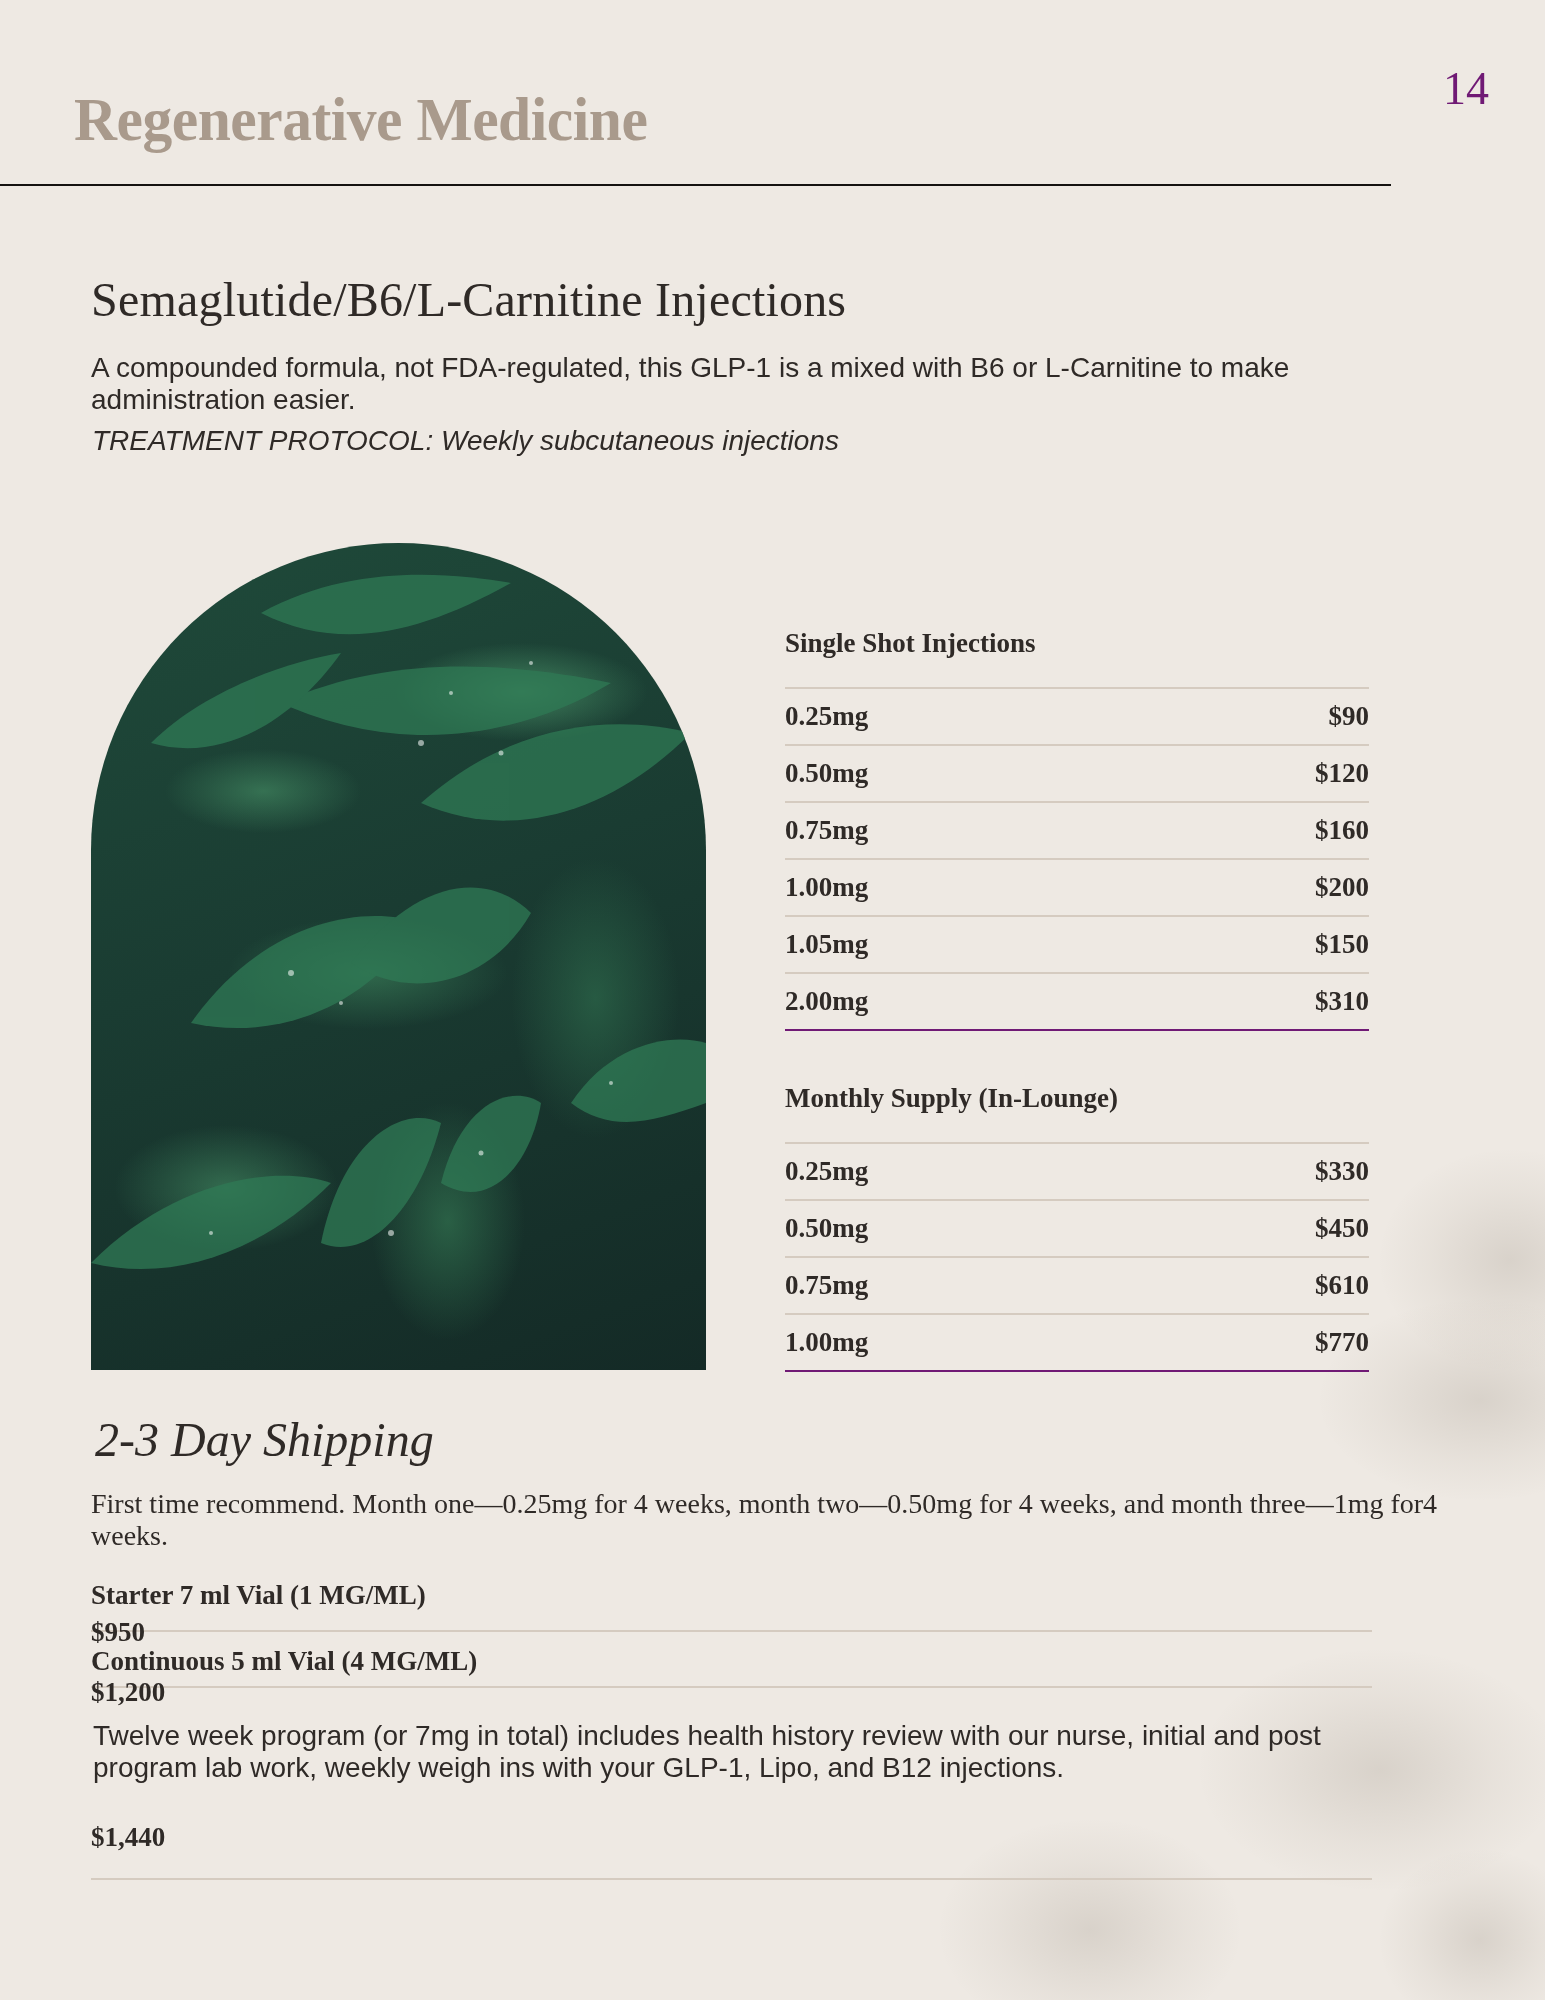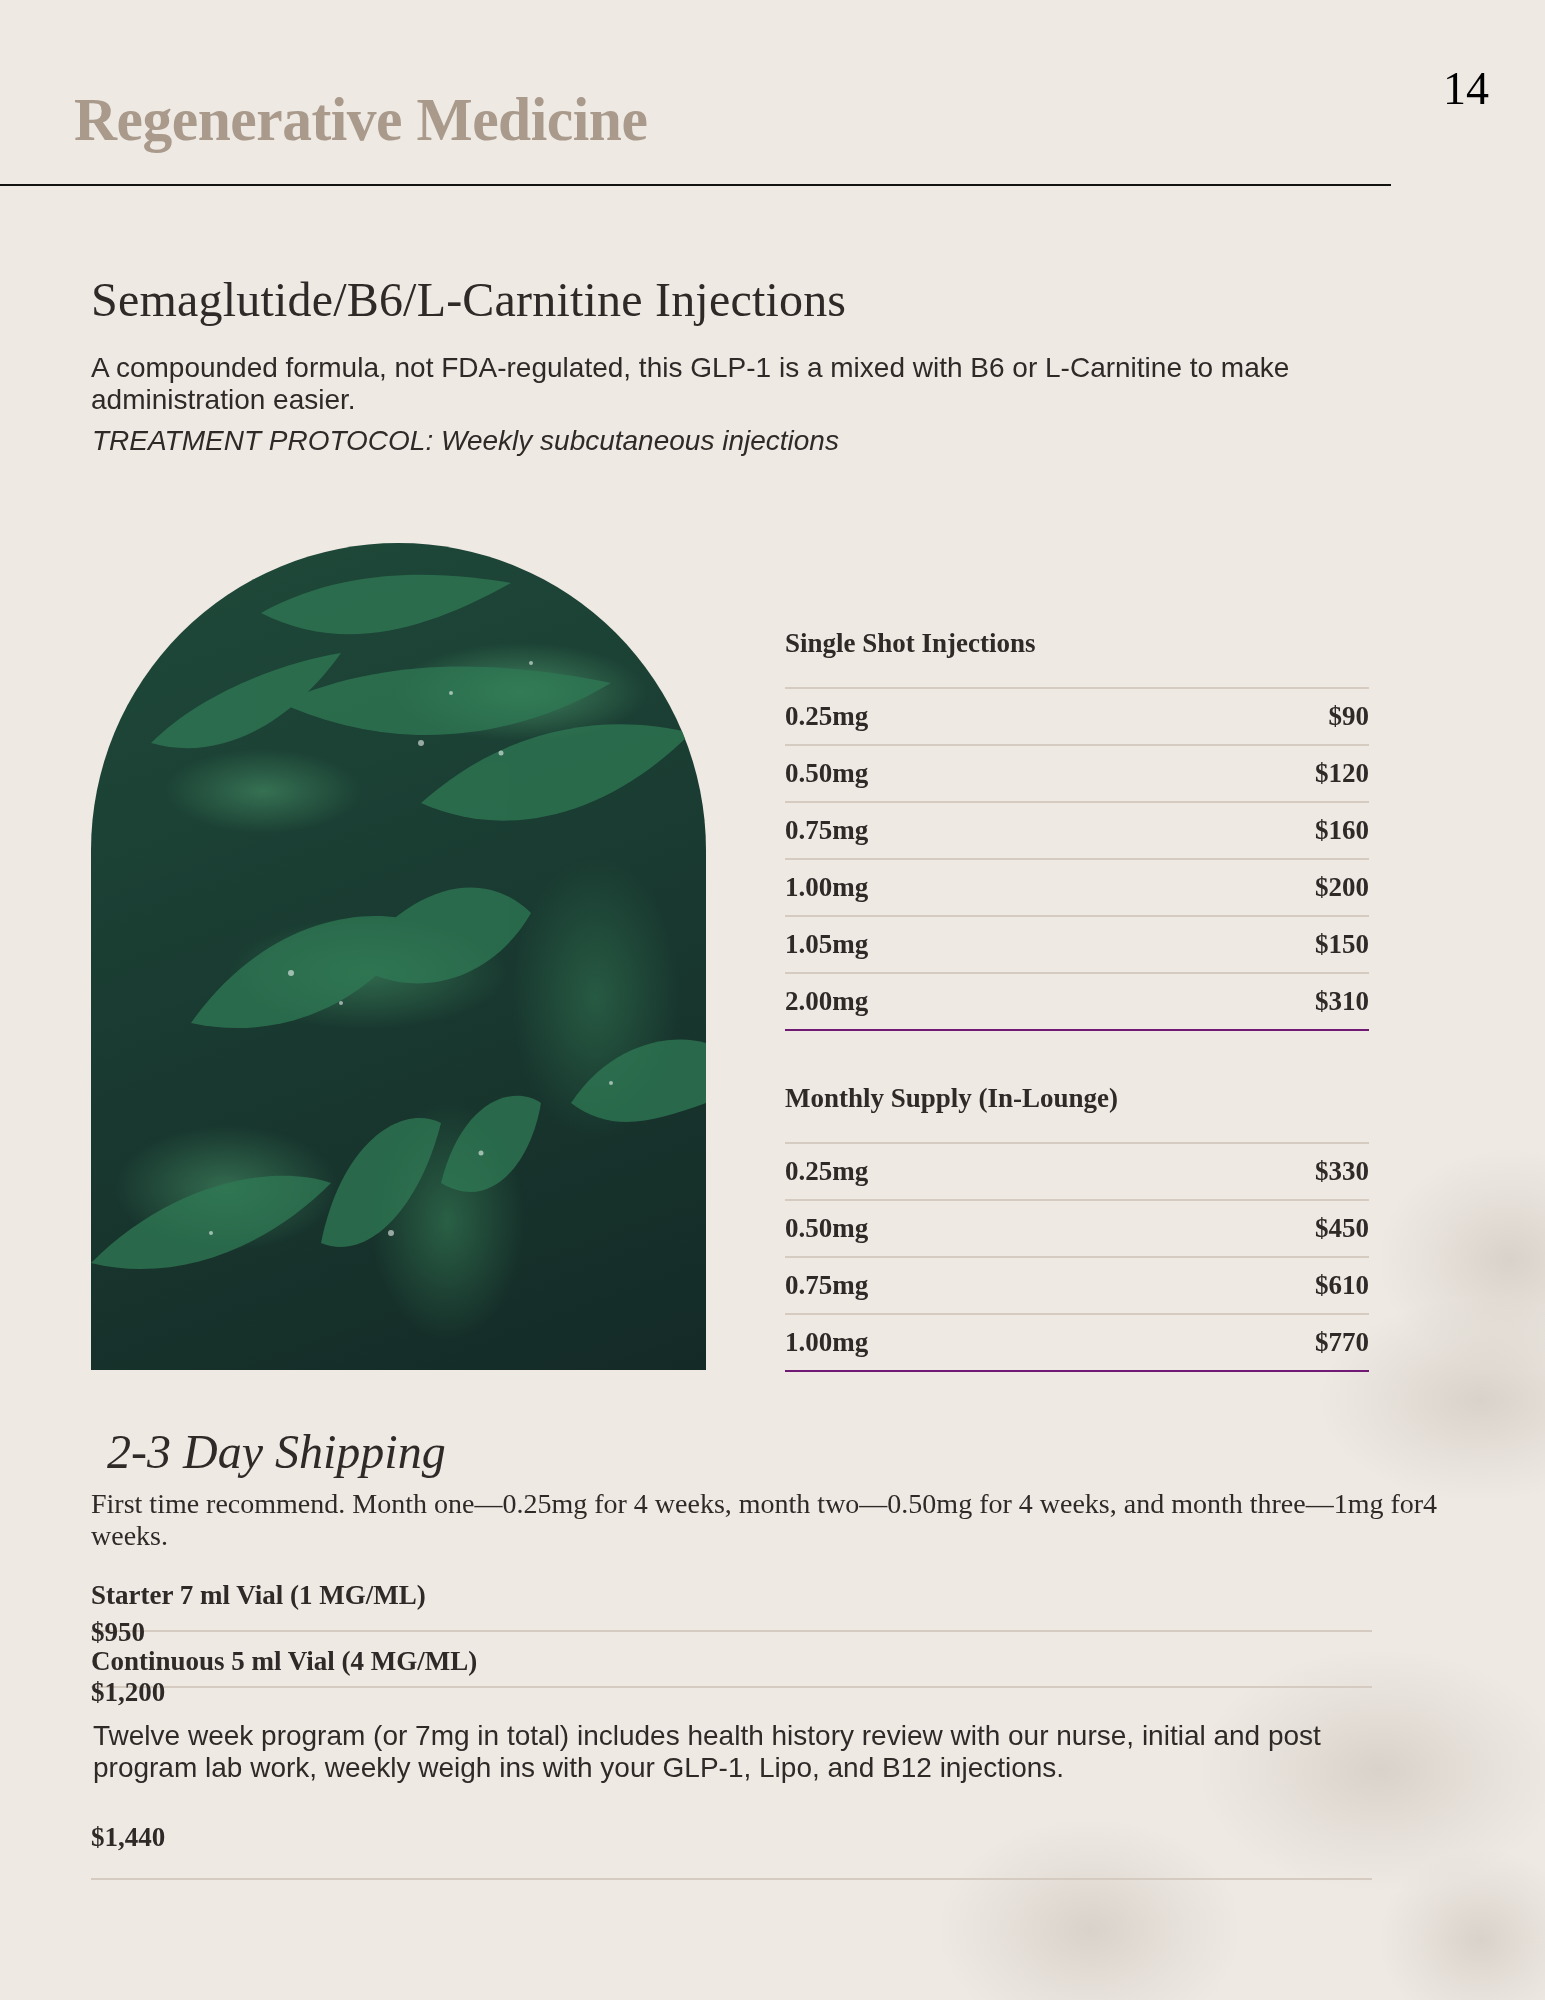--- a/index.html
+++ b/index.html
@@ -15,21 +15,21 @@
       pointer-events: none;
     }
     .section-title {
       position: absolute; left: 74px; top: 84px; margin: 0;
       font-family: "Liberation Serif", serif; font-weight: bold;
       font-size: 62px; letter-spacing: -0.5px;
       color: #a99a8c; transform: scaleX(0.96); transform-origin: left;
     }
     .page-number {
       position: absolute; left: 1443px; top: 62px;
-      font-family: "Liberation Serif", serif; font-size: 46px; color: #000000;
+      font-family: "Liberation Serif", serif; font-size: 46px; color: #701a75;
     }
     .header-rule {
       position: absolute; left: 0; top: 184px; width: 1391px; height: 2px; background: #141210;
     }
     .product-title {
       position: absolute; left: 91px; top: 272px; margin: 0;
       font-family: "Liberation Serif", serif; font-weight: normal;
       font-size: 48px; color: #2f2a27; letter-spacing: 0.2px;
     }
     .product-desc {
@@ -58,21 +58,21 @@
       font-family: "Liberation Serif", serif; font-weight: bold; font-size: 27px; color: #2f2a27;
       height: 40px; margin: 0 0 19px 0;
     }
     .row {
       display: flex; justify-content: space-between; align-items: center;
       border-top: 2px solid #d5cbc0; height: 55px;
       font-family: "Liberation Serif", serif; font-weight: bold; font-size: 27px; color: #2f2a27; gap: 48px;
     }
     .row:last-child { border-bottom: 2px solid #701a75; }
     .shipping-title {
-      position: absolute; left: 91px; top: 1408px; margin: 16px;
+      position: absolute; left: 91px; top: 1408px; margin: 4px;
       font-family: "Liberation Serif", serif; font-style: italic; font-weight: normal;
       font-size: 48px; color: #2f2a27;
     }
     .shipping-desc {
       position: absolute; left: 91px; top: 1488px; width: 1400px; margin: 0;
       font-family: Liberation Serif, serif; font-size: 28px; line-height: 32px; color: #2f2a27;
     }
     .vial-row {
       position: absolute; left: 91px; width: 1281px;
       display: flex; justify-content: space-between;

